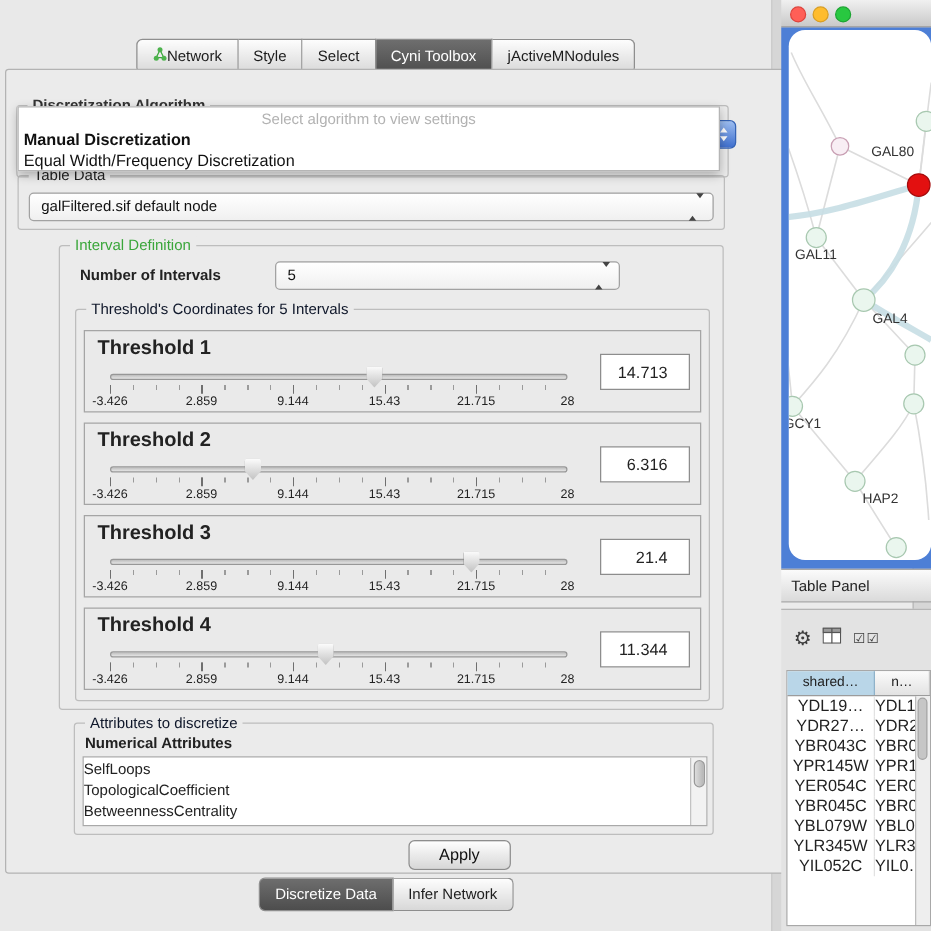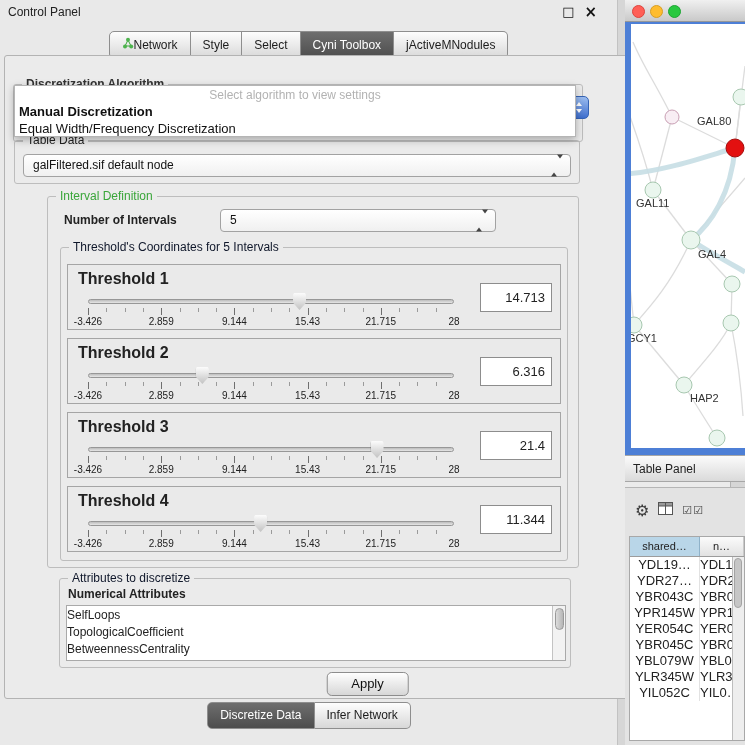--- a/index.html
+++ b/index.html
@@ -73,21 +73,21 @@
     background:linear-gradient(#fcfcfc,#c2c2c2);
     clip-path:polygon(8% 0,92% 0,100% 10%,100% 58%,50% 100%,0 58%,0 10%);
     filter:drop-shadow(0 0 1px rgba(0,0,0,.6)); }
   .ticks-minor { position:absolute; left:8px; right:8px; top:17px; height:4px;
     background:repeating-linear-gradient(90deg,#9a9a9a 0 1px,transparent 1px 5%); }
   .ticks-major { position:absolute; left:8px; right:8px; top:17px; height:7px;
     background:repeating-linear-gradient(90deg,#6f6f6f 0 1px,transparent 1px 20%); }
   .axis { position:absolute; left:8px; right:8px; top:25px; height:12px; }
   .axis span { position:absolute; top:0; transform:translateX(-50%); font-size:10px; color:#222; white-space:nowrap; }
   .val { position:absolute; right:8px; top:18px; width:72px; height:29px; background:#fff; border:1px solid #8d8d8d;
-    font-size:13px; text-align:right; line-height:27px; padding-right:6px; }
+    font-size:13px; text-align:right; line-height:27px; padding-right:17px; }
 
   .attr-group { left:54px; top:522px; width:512px; height:90px; }
   .attr-heading { position:absolute; left:8px; top:8px; font-weight:bold; }
   .listbox { position:absolute; left:6px; top:26px; width:500px; height:56px; background:#fff; border:1px solid #a9a9a9; overflow:hidden; }
   .list-items { position:absolute; left:0; top:1px; right:14px; }
   .list-item { font-size:12px; line-height:17px; white-space:nowrap; }
   .vscroll { position:absolute; right:0; top:0; bottom:0; width:13px; background:#f2f2f2; border-left:1px solid #c3c3c3; }
   .vscroll .sthumb { position:absolute; left:1.5px; top:2px; width:9px; height:22px; background:linear-gradient(90deg,#dcdcdc,#b5b5b5); border:1px solid #999; border-radius:5px; }
 
   .apply-btn { position:absolute; left:50%; top:616px; transform:translateX(-50%); padding:3px 24px 4px; font-size:13px; color:#111;
@@ -97,21 +97,21 @@
 
   
   .net-window { position:absolute; left:625px; top:0; width:120px; height:455px; }
   .net-titlebar { position:absolute; left:0; top:0; width:100%; height:22px; background:linear-gradient(#f0f0f0,#c9c9c9); border-bottom:1px solid #979797; }
   .lights { position:absolute; left:7px; top:4.5px; display:flex; gap:5px; }
   .light { width:13px; height:13px; border-radius:50%; }
   .light.red { background:#ff5f57; border:1px solid #de443d; }
   .light.yellow { background:#febc2e; border:1px solid #d89e24; }
   .light.green { background:#28c840; border:1px solid #1da533; }
   .net-frame { position:absolute; left:0; top:22px; width:120px; height:433px; background:#4d7fd6; }
-  .net-canvas { position:absolute; left:6px; top:2px; width:114px; height:424px; background:#fff; overflow:hidden; }
+  .net-canvas { position:absolute; left:6px; top:2px; width:114px; height:424px; background:#fff; overflow:hidden;border-radius:13px; }
 
   .tp-titlebar { position:absolute; left:625px; top:455px; width:120px; height:27px; background:linear-gradient(#fbfbfb,#dadada);
     border-top:1px solid #a7a7a7; border-bottom:1px solid #a7a7a7; line-height:26px; padding-left:8px; color:#222; }
 
   .table-window { position:absolute; left:625px; top:487px; width:120px; height:258px; background:#e3e3e3; border-top:1px solid #b5b5b5; }
   .t-toolbar { position:absolute; left:0; top:0; width:100%; height:44px; display:flex; align-items:center; gap:9px; padding-left:10px; }
   .t-toolbar .gear { font-size:16px; color:#3d3d3d; }
   .t-toolbar .cbx { font-size:11px; color:#3d3d3d; letter-spacing:1px; }
   .table-area { position:absolute; left:4px; top:48px; right:0; bottom:4px; background:#fff; border:1px solid #a8a8a8; }
   .thead { display:flex; height:20px; border-bottom:1px solid #9c9c9c; }
@@ -124,27 +124,20 @@
   .tcell.c0 { width:70px; border-right:1px solid #e2e2e2; }
   .tcell.c1 { flex:1; }
   .t-vscroll { position:absolute; right:0; top:20px; bottom:0; width:12px; background:#eeeeee; border-left:1px solid #bdbdbd; }
   .t-vscroll .sthumb { position:absolute; left:1px; top:1px; width:8px; height:50px; background:#c6c6c6; border:1px solid #a3a3a3; border-radius:4px; }
 </style>
 </head>
 <body>
 
 <div class="left-panel">
 
-  <div class="cp-titlebar">
-    <span>Control Panel</span>
-    <span class="win-controls">
-      <span class="glyph">□</span>
-      <span class="glyph" style="font-weight:bold;font-size:15px;">×</span>
-    </span>
-  </div>
 
   <div class="tabs">
     <div class="tab">
       <span><svg width="12" height="12" viewBox="0 0 12 12">
             <line x1="3" y1="9" x2="6" y2="3" stroke="#3aa63a" stroke-width="1"></line>
             <line x1="9" y1="9" x2="6" y2="3" stroke="#3aa63a" stroke-width="1"></line>
             <line x1="3" y1="9" x2="9" y2="9" stroke="#3aa63a" stroke-width="1"></line>
             <circle cx="3" cy="9.5" r="2" fill="#4db34d"></circle>
             <circle cx="6" cy="2.8" r="2" fill="#4db34d"></circle>
             <circle cx="9.2" cy="9.5" r="2" fill="#4db34d"></circle>

